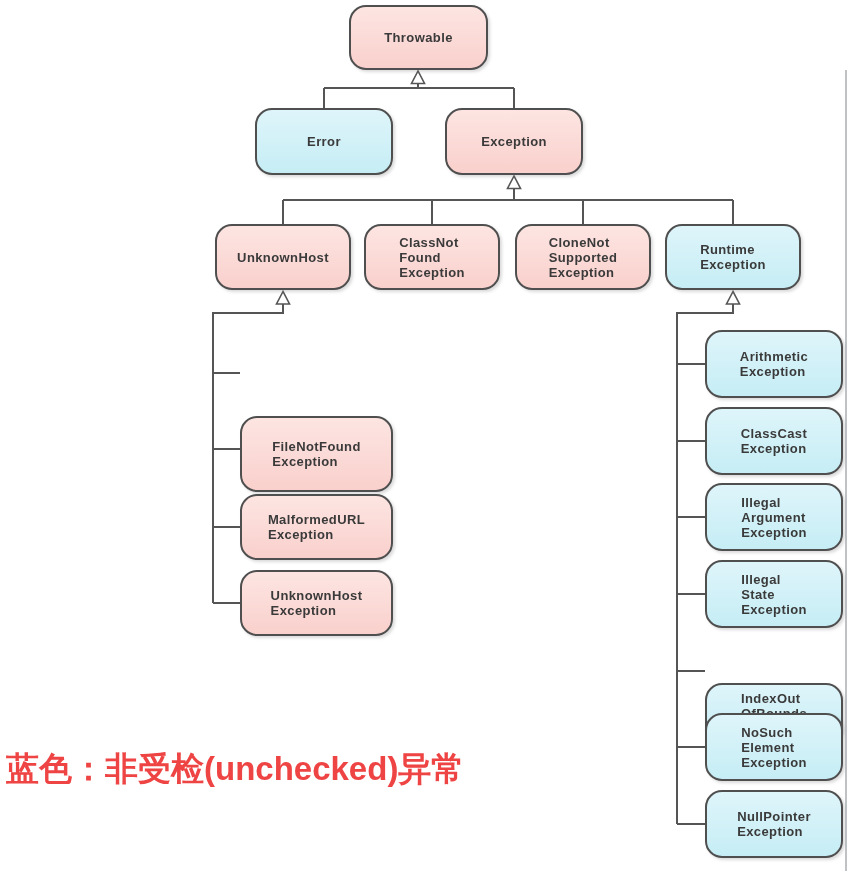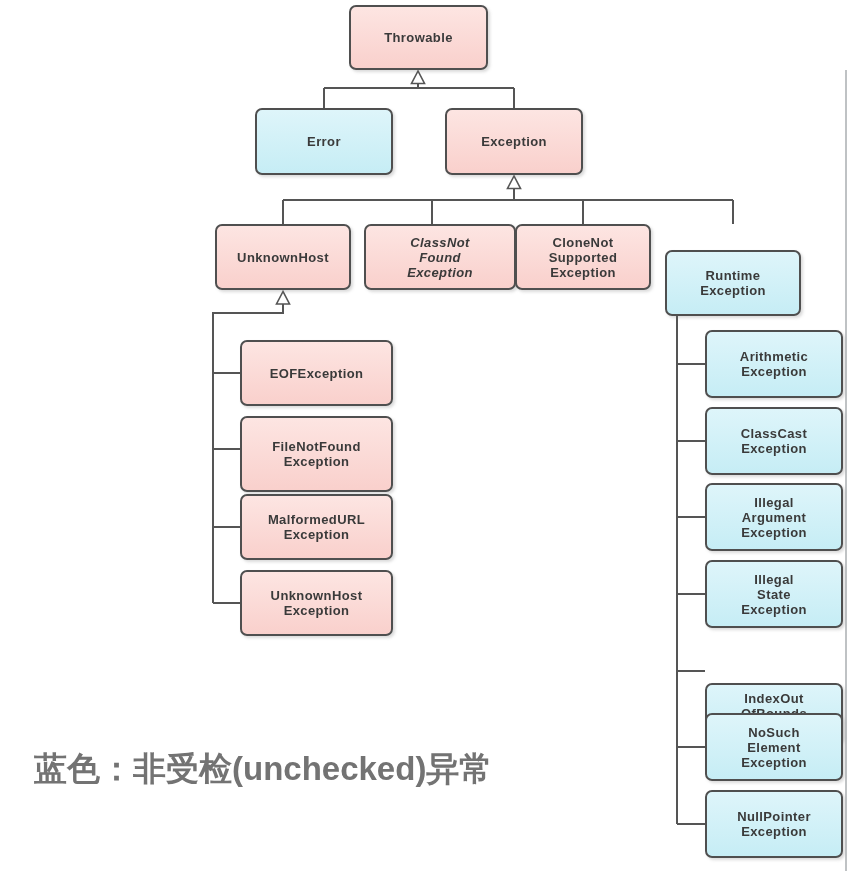--- a/index.html
+++ b/index.html
@@ -14,25 +14,24 @@
   svg.connectors {
     position: absolute;
     left: 0; top: 0;
     width: 853px; height: 871px;
     pointer-events: none;
   }
   .node {
     position: absolute;
     box-sizing: border-box;
     border: 2px solid #4f4f4f;
-    border-radius: 7px;
+    border-radius: 17px;
     display: flex;
     align-items: center;
     justify-content: center;
-    text-align: center;
     font-size: 13px;
     font-weight: 600;
     line-height: 15px;
     color: #3a3a3a;
     letter-spacing: 0.4px;
     white-space: pre-line;
     box-shadow: 2px 2px 3px rgba(110,110,110,0.25);
   }
   .node.checked {
     background: linear-gradient(180deg, #fde5e2 0%, #f9d0cc 100%);
@@ -47,21 +46,21 @@
     display: flex;
     flex-direction: column;
     gap: 4px;
   }
   .legend-line {
     font-size: 33px;
     font-weight: 700;
     line-height: 42px;
     white-space: nowrap;
   }
-  .legend-line.blue { color: #737373; margin-left: 28px; }
+  .legend-line.blue { color: #ef4444; }
   .legend-line.red  { color: #e3170c; }
   .frame-edge {
     position: absolute;
     left: 845px;
     top: 70px;
     width: 2px;
     height: 801px;
     background: #a9adb0;
     opacity: 0.75;
   }
@@ -88,30 +87,29 @@
       <polygon points="283,291.5 276.5,304 289.5,304"></polygon>
       <polygon points="733,291.5 726.5,304 739.5,304"></polygon>
     </g>
   </svg>
 
   <div class="node checked" style="left:349px; top:5px;   width:139px; height:65px;">Throwable</div>
   <div class="node unchecked" style="left:255px; top:108px; width:138px; height:67px;">Error</div>
   <div class="node checked" style="left:445px; top:108px; width:138px; height:67px;">Exception</div>
 
   <div class="node checked" style="left:215px; top:224px; width:136px; height:66px;">UnknownHost</div>
-  <div class="node checked" style="left:364px; top:224px; width:152px; height:66px;font-style:italic;">ClassNot
+  <div class="node checked" style="left:364px; top:224px; width:136px; height:66px;">ClassNot
 Found
 Exception</div>
   <div class="node checked" style="left:515px; top:224px; width:136px; height:66px;">CloneNot
 Supported
 Exception</div>
-  <div class="node unchecked" style="left:665px; top:224px; width:136px; height:66px;margin-top:26px;">Runtime
+  <div class="node unchecked" style="left:665px; top:224px; width:136px; height:66px;">Runtime
 Exception</div>
 
-  <div class="node checked" style="left:240px; top:340px; width:153px; height:66px;">EOFException</div>
   <div class="node checked" style="left:240px; top:416px; width:153px; height:76px;">FileNotFound
 Exception</div>
   <div class="node checked" style="left:240px; top:494px; width:153px; height:66px;">MalformedURL
 Exception</div>
   <div class="node checked" style="left:240px; top:570px; width:153px; height:66px;">UnknownHost
 Exception</div>
 
   <div class="node unchecked" style="left:705px; top:330px; width:138px; height:68px;">Arithmetic
 Exception</div>
   <div class="node unchecked" style="left:705px; top:407px; width:138px; height:68px;">ClassCast

